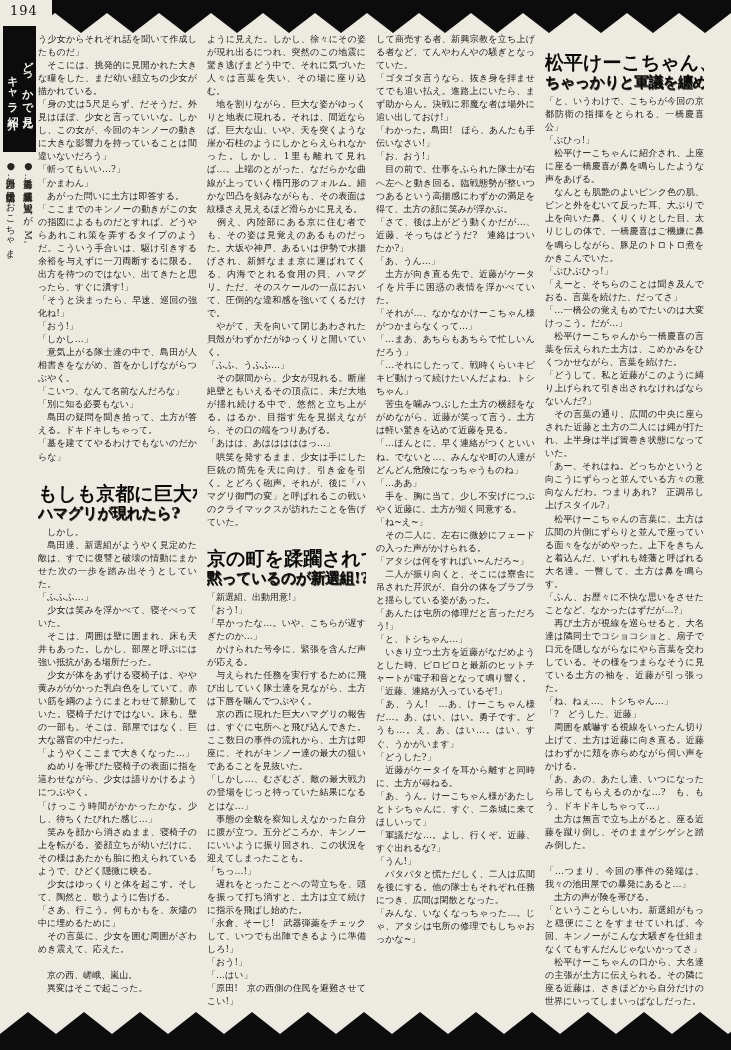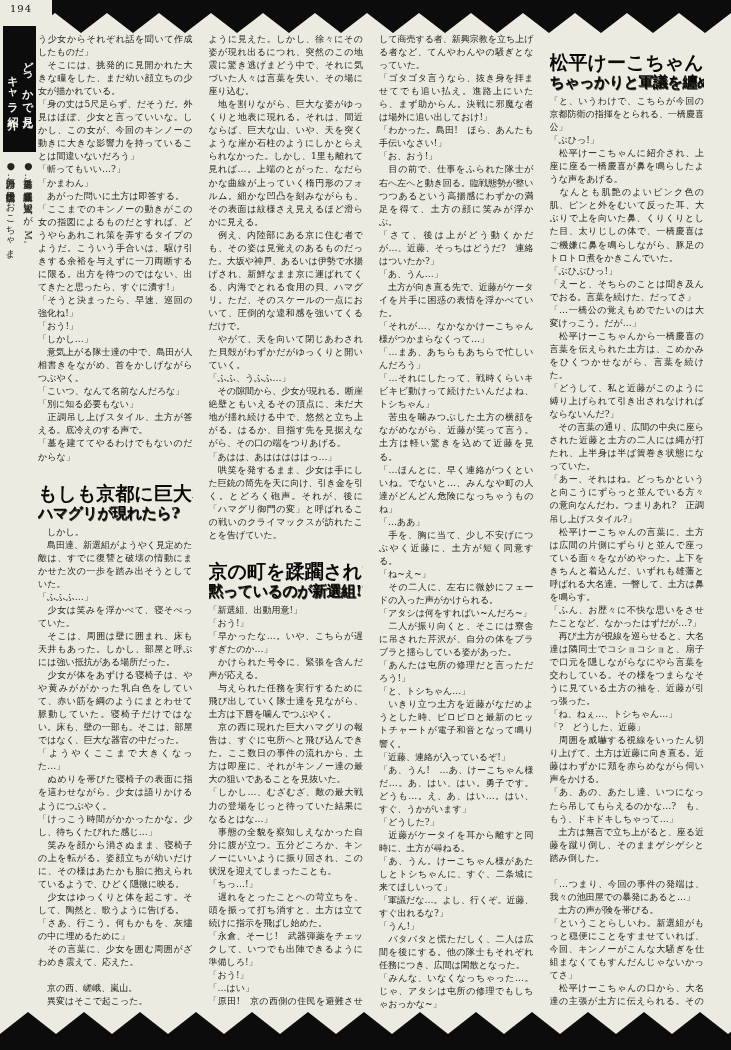--- a/index.html
+++ b/index.html
@@ -1,28 +1,28 @@
 <!DOCTYPE html>
 <html lang="ja"><head>
 <meta charset="utf-8">
 <style>
   html,body{margin:0;padding:0;}
   body{background:#888;font-family:"DejaVu Serif",serif;}
   .page{position:relative;width:731px;height:1050px;background:#edeae2;overflow:hidden;margin:0 auto;}
-  .pageno{position:absolute;left:10px;top:3px;font-size:10px;color:#111;letter-spacing:1px;}
+  .pageno{position:absolute;left:10px;top:3px;font-size:13px;color:#111;letter-spacing:1px;}
   .zz{position:absolute;}
   .zz svg{display:block;}
   
   .sb-box{position:absolute;left:3px;top:26px;width:33px;height:126px;background:#0c0c0c;color:#f4f2ec;
     writing-mode:vertical-rl;font-size:11px;line-height:15px;font-weight:bold;text-align:center;
     padding:3px 1px;box-sizing:border-box;letter-spacing:1px;}
   .sb-entries{position:absolute;left:1px;top:160px;width:36px;height:845px;writing-mode:vertical-rl;
     font-size:9.5px;line-height:17.5px;color:#25241f;white-space:pre-line;letter-spacing:.5px;}
   
-  .cols{position:absolute;left:38px;top:33px;width:666px;height:976px;display:flex;gap:16px;}
+  .cols{position:absolute;left:38px;top:33px;width:666px;height:976px;display:flex;gap:10px;}
   .col{width:159px;height:976px;overflow:hidden;text-align:justify;color:#1d1c18;
     font-size:9px;line-height:13.05px;letter-spacing:0;}
   .col p{margin:0;}
   .vgap{height:13px;}
   .sec-h{margin:5px 0 3px 0;color:#0a0a09;font-weight:bold;}
   .h-l1{font-size:19px;line-height:20px;white-space:nowrap;margin-top:19px;}
   .h-l2{font-size:15px;line-height:20px;white-space:nowrap;letter-spacing:-.5px;text-shadow:.6px .6px 0 #44423c;}
   .swoosh{display:inline-block;width:52px;height:10px;margin-left:1px;background:#0d0d0c;
     clip-path:polygon(0 15%,58% 0,100% 10%,62% 48%,0 90%);vertical-align:middle;}
 </style>
@@ -65,21 +65,21 @@
         <p>「斬ってもいい…?」</p>
         <p>「かまわん」</p>
         <p>　あがった問いに土方は即答する。</p>
         <p>「ここまでのキンノーの動きがこの女の指図によるものだとすれば、どうやらあれこれ策を弄するタイプのようだ。こういう手合いは、駆け引きする余裕を与えずに一刀両断するに限る。出方を待つのではない、出てきたと思ったら、すぐに潰す!」</p>
         <p>「そうと決まったら、早速、巡回の強化ね!」</p>
         <p>「おう!」</p>
         <p>「しかし…」</p>
         <p>　意気上がる隊士達の中で、島田が人相書きをながめ、首をかしげながらつぶやく。</p>
         <p>「こいつ、なんて名前なんだろな」</p>
         <p>「別に知る必要もない」</p>
-        <p>　正調吊し上げスタイル、土方が答える。底冷えのする声で。</p>
+        <p>　島田の疑問を聞き拾って、土方が答える。ドキドキしちゃって。</p>
         <p>「墓を建ててやるわけでもないのだからな」</p>
         <div class="sec-h">
           <div class="h-l1">もしも京都に巨大な<span class="swoosh"></span></div>
           <div class="h-l2">ハマグリが現れたら?</div>
         </div>
         <p>　しかし。</p>
         <p>　島田達、新選組がようやく見定めた敵は、すでに復讐と破壊の情動にまかせた次の一歩を踏み出そうとしていた。</p>
         <p>「ふふふ…」</p>
         <p>　少女は笑みを浮かべて、寝そべっていた。</p>
         <p>　そこは、周囲は壁に囲まれ、床も天井もあった。しかし、部屋と呼ぶには強い抵抗がある場所だった。</p>

